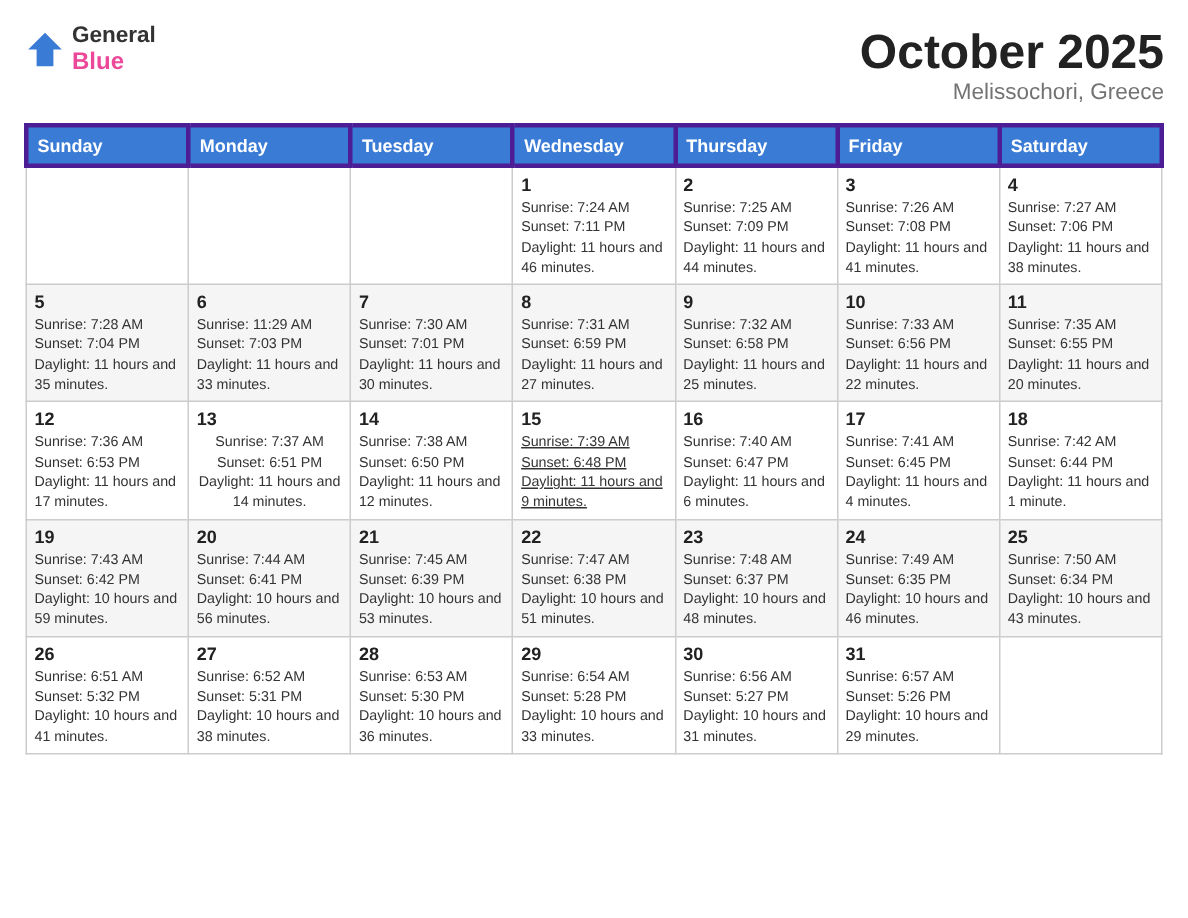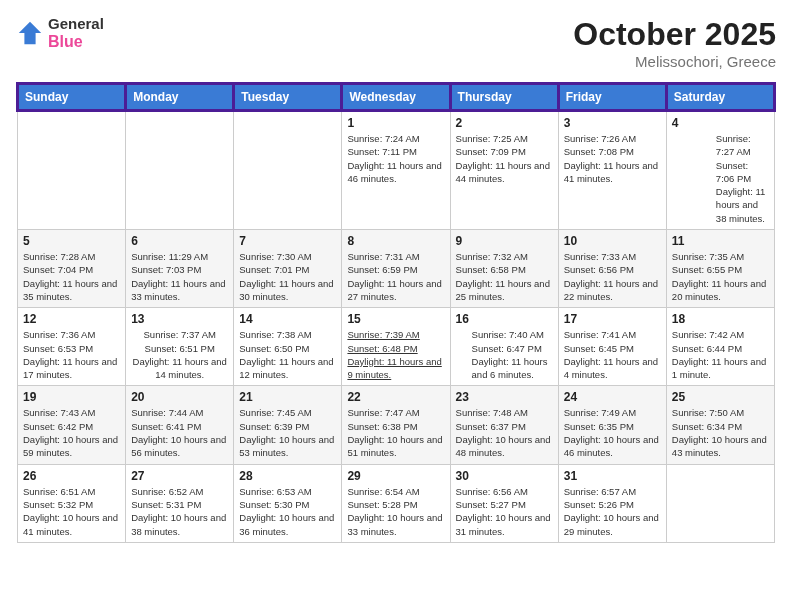--- a/index.html
+++ b/index.html
@@ -144,21 +144,21 @@
 Daylight: 11 hours and 44 minutes.</div>
         </td>
         <td>
           <div class="day-number">3</div>
           <div class="day-info" style="white-space: pre-line;">Sunrise: 7:26 AM
 Sunset: 7:08 PM
 Daylight: 11 hours and 41 minutes.</div>
         </td>
         <td>
           <div class="day-number">4</div>
-          <div class="day-info" style="white-space: pre-line; margin-left: 44px;">Sunrise: 7:27 AM
+          <div class="day-info" style="white-space: pre-line;">Sunrise: 7:27 AM
 Sunset: 7:06 PM
 Daylight: 11 hours and 38 minutes.</div>
         </td>
       </tr>
       <tr>
         <td>
           <div class="day-number">5</div>
           <div class="day-info" style="white-space: pre-line;">Sunrise: 7:28 AM
 Sunset: 7:04 PM
 Daylight: 11 hours and 35 minutes.</div>
@@ -220,21 +220,21 @@
 Daylight: 11 hours and 12 minutes.</div>
         </td>
         <td>
           <div class="day-number">15</div>
           <div class="day-info" style="white-space: pre-line; text-decoration: underline;">Sunrise: 7:39 AM
 Sunset: 6:48 PM
 Daylight: 11 hours and 9 minutes.</div>
         </td>
         <td>
           <div class="day-number">16</div>
-          <div class="day-info" style="white-space: pre-line; margin-left: 16px;">Sunrise: 7:40 AM
+          <div class="day-info" style="white-space: pre-line;">Sunrise: 7:40 AM
 Sunset: 6:47 PM
 Daylight: 11 hours and 6 minutes.</div>
         </td>
         <td>
           <div class="day-number">17</div>
           <div class="day-info" style="white-space: pre-line;">Sunrise: 7:41 AM
 Sunset: 6:45 PM
 Daylight: 11 hours and 4 minutes.</div>
         </td>
         <td>

